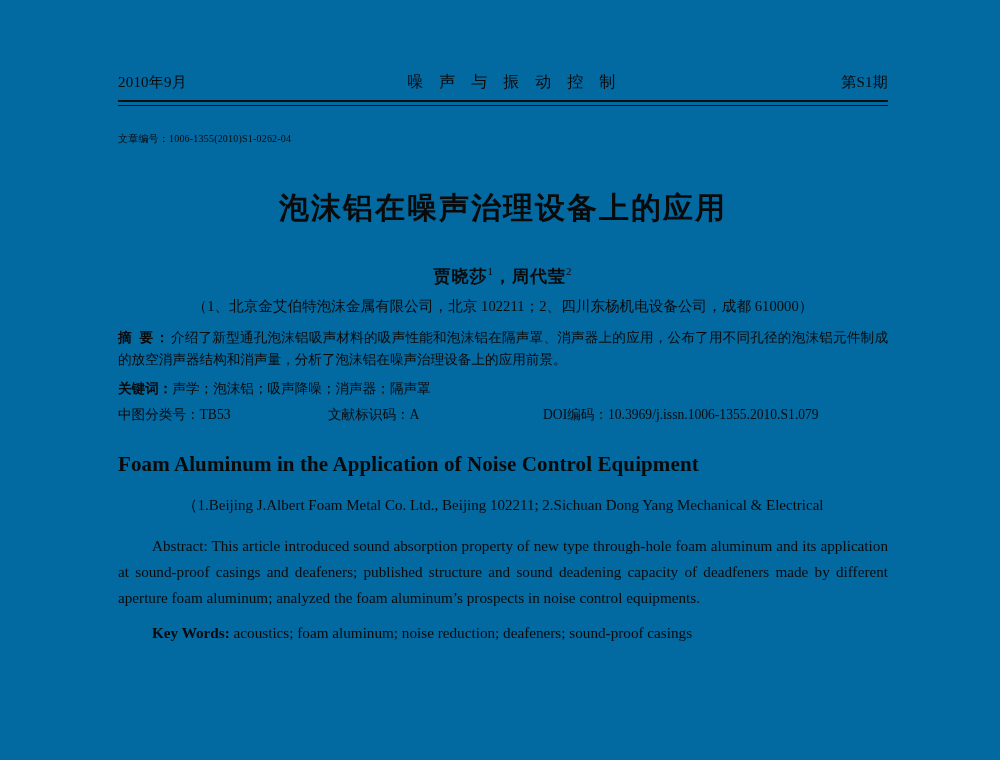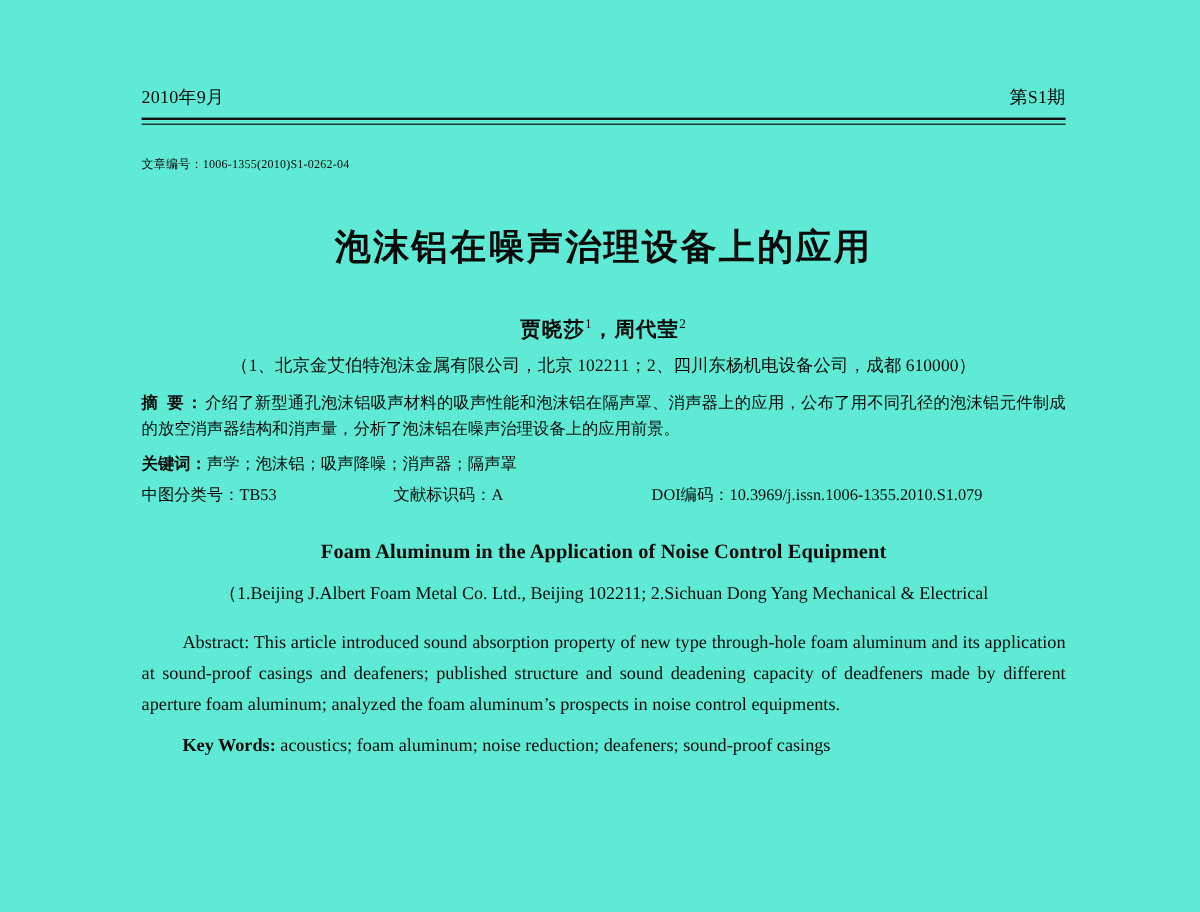--- a/index.html
+++ b/index.html
@@ -11,21 +11,21 @@
     width: 1000px;
     height: 760px;
     overflow: hidden;
     font-family: "Liberation Serif", "DejaVu Serif", serif;
     color: #0a0a0a;
   }
   .page {
     position: relative;
     width: 1000px;
     height: 760px;
-    background: #5eead4;
+    background: #0369a1;
     box-sizing: border-box;
   }
   .paper-body {
     position: absolute;
     left: 118px;
     top: 0;
     width: 770px;
   }
 
   
@@ -111,22 +111,22 @@
     display: flex;
     line-height: 1.6;
   }
   .cn-meta .m1 { width: 210px; }
   .cn-meta .m2 { width: 215px; }
   .cn-meta .m3 { flex: 1; }
 
   
   .en-title {
     margin-top: 26px;
-    text-align: center;
-    font-size: 17px;
+    text-align: left;
+    font-size: 21px;
     font-family: "Liberation Serif", "DejaVu Serif", serif;
     letter-spacing: 0.1px;
   }
   .en-authors {
     margin-top: 28px;
     text-align: center;
     font-size: 19px;
     font-style: italic;
     font-weight: 600;
     letter-spacing: 0.4px;
@@ -160,20 +160,21 @@
   sup { vertical-align: super; line-height: 0; }
 </style>
 </head>
 <body>
 
 <div class="page">
   <div class="paper-body">
 
     <div class="runhead">
       <span class="rh-left">2010年9月</span>
+      <span class="rh-center">噪 声 与 振 动 控 制</span>
       <span class="rh-right">第S1期</span>
     </div>
     <div class="rule-double"></div>
 
     <div class="artnum">文章编号：1006-1355(2010)S1-0262-04</div>
 
     <h1 class="cn-title">泡沫铝在噪声治理设备上的应用</h1>
 
     <div class="cn-authors">
       <span>贾晓莎</span><sup>1</sup><span>，周代莹</span><sup>2</sup>

